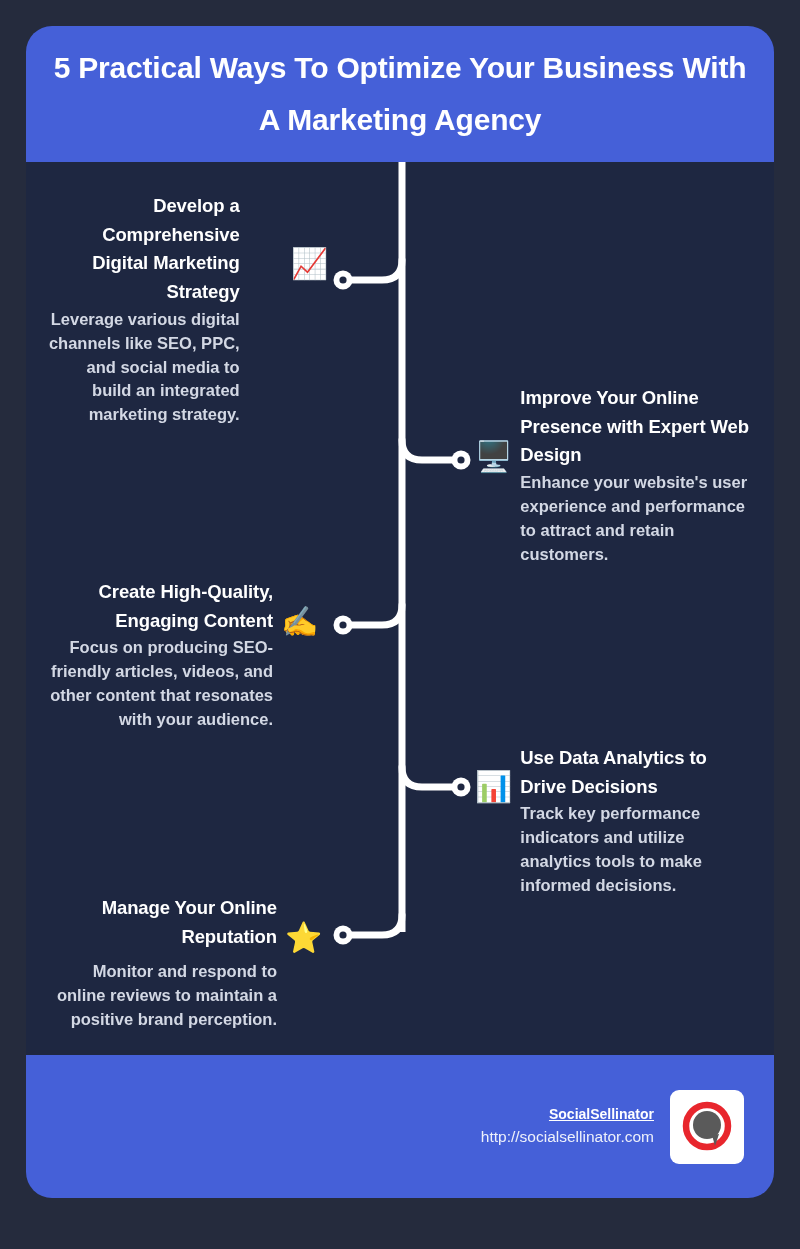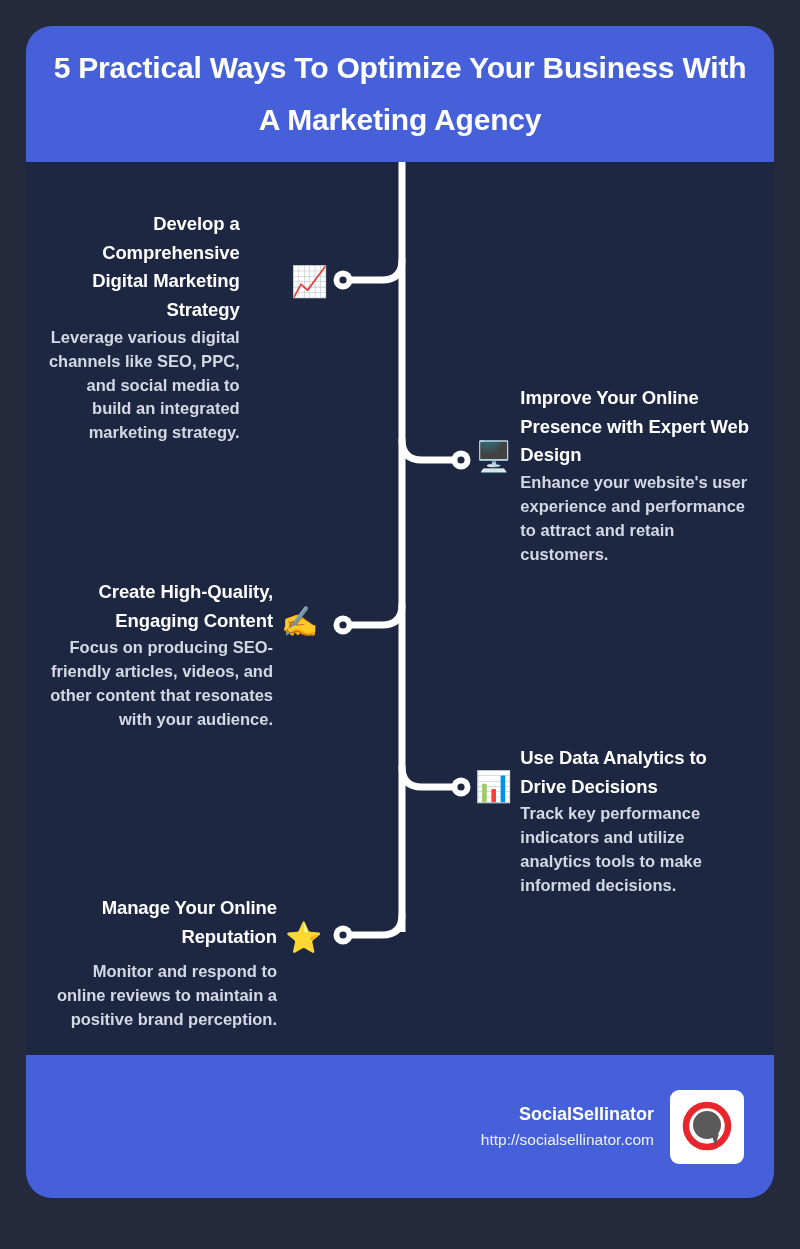--- a/index.html
+++ b/index.html
@@ -132,23 +132,24 @@
     padding-right: 30px;
   }
   .footer-text {
     display: flex;
     flex-direction: column;
     align-items: flex-end;
     margin-right: 16px;
   }
   .footer-brand {
     color: #ffffff;
-    font-size: 18px;
+    font-size: 14px;
     font-weight: bold;
     line-height: 1.5;
+    text-decoration: underline;
   }
   .footer-url {
     color: #eef1fb;
     font-size: 15.5px;
     font-weight: normal;
     line-height: 1.5;
   }
   .footer-logo {
     width: 74px;
     height: 74px;
@@ -194,21 +195,21 @@
     <circle cx="317" cy="463" r="9.5" fill="#ffffff"></circle>
     <circle cx="317" cy="463" r="3.6" fill="#1e2741"></circle>
 
     <circle cx="435" cy="625" r="9.5" fill="#ffffff"></circle>
     <circle cx="435" cy="625" r="3.6" fill="#1e2741"></circle>
 
     <circle cx="317" cy="773" r="9.5" fill="#ffffff"></circle>
     <circle cx="317" cy="773" r="3.6" fill="#1e2741"></circle>
   </svg>
 
-  <div class="item item-left" style="left:44px; top:210px; width:285px;gap:44px;">
+  <div class="item item-left" style="left:44px; top:192px; width:285px;gap:44px;">
     <div class="item-text" style="width:233px;">
       <div class="item-title">Develop a Comprehensive Digital Marketing Strategy</div>
       <div class="item-desc">Leverage various digital channels like SEO, PPC, and social media to build an integrated marketing strategy.</div>
     </div>
     <div class="item-icon" style="margin-top:57px;">📈</div>
   </div>
 
   <div class="item item-right" style="left:475px; top:384px; width:290px;">
     <div class="item-icon" style="margin-top:58px;">🖥️</div>
     <div class="item-text" style="width:237px;">

